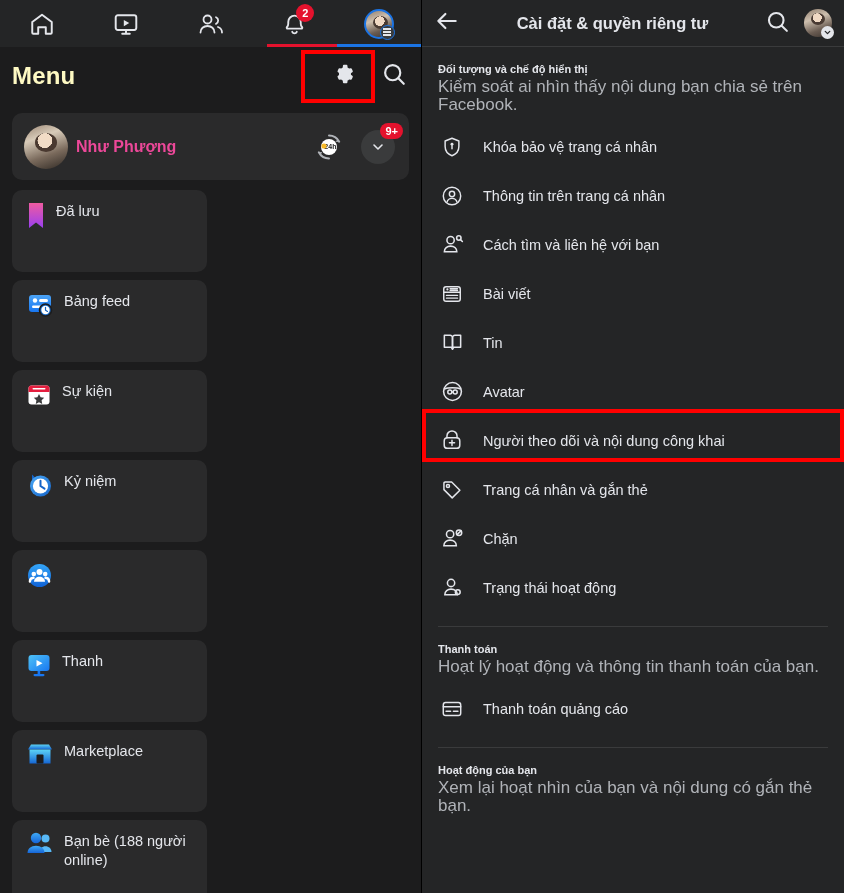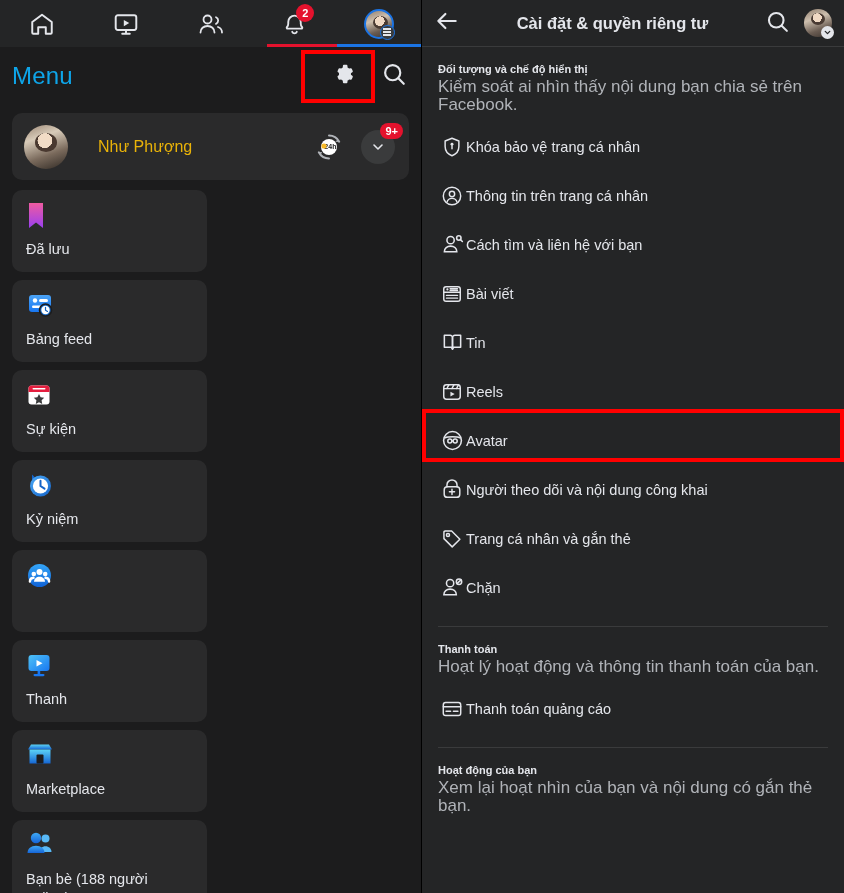--- a/index.html
+++ b/index.html
@@ -68,21 +68,21 @@
   .red-underline {
     position: absolute; bottom: 0; right: 84px;
     width: 70px; height: 3px; background: #e4122d;
   }
 
   .menu-header {
     height: 58px; display: flex; align-items: center;
     padding: 0 14px 0 12px; position: relative;
     background: #1c1c1d;
   }
-  .menu-title { font-size: 24px; font-weight: normal; color: #0ea5e9; letter-spacing:.2px;}
+  .menu-title { font-size: 24px; font-weight: bold; color: #fef9c3; letter-spacing:.2px;}
   .menu-header-actions { margin-left:auto; display:flex; align-items:center; gap:12px;}
   .gear-wrap { position: relative; padding: 8px 13px; }
   .hl-box {
     position: absolute; border: 4px solid #ff0000; pointer-events: none;
   }
   .hl-gear { left: 301px; top: 50px; width: 74px; height: 53px; }
 
   .profile-row {
     margin: 8px 12px 0 12px;
     background: #2a2a2b; border-radius: 10px;
@@ -90,40 +90,40 @@
   }
   .profile-pic {
     width: 44px; height: 44px; border-radius: 50%;
     background: linear-gradient(160deg,#9b8775 0%,#d8cbb9 30%,#7a6a5c 65%,#2e2823 100%);
     position: relative; overflow: hidden; flex: none;
   }
   .profile-pic::before {
     content:""; position:absolute; left:11px; top:8px; width:22px; height:19px;
     border-radius:50%; background: radial-gradient(circle at 45% 40%, #f2dcc6 0 44%, #4a3930 45% 100%);
   }
-  .profile-name { margin-left: 30px; color: #eab308; font-size: 16px; font-weight: normal;}
+  .profile-name { margin-left: 8px; color: #ec4899; font-size: 16px; font-weight: bold;}
   .profile-right { margin-left: auto; display:flex; align-items:center; gap:16px; }
   .badge24 { position:relative; width:32px; height:32px; }
   .chev-btn {
     width: 34px; height: 34px; border-radius: 50%;
     background: #3a3b3c; display:flex; align-items:center; justify-content:center;
     position: relative;
   }
   .chev-badge {
     position: absolute; top: -7px; right: -8px;
     background:#e4122d; color:#fff; font-size:11px; font-weight:bold;
     border-radius:10px; padding: 1px 5px; line-height:14px;
   }
 
   .tiles { padding: 10px 12px 0 12px; display:flex; flex-wrap:wrap; gap: 8px; }
   .tile {
     width: 195px; min-height: 82px;
     background: #2a2a2b; border-radius: 10px;
     padding: 12px 12px 10px 14px;
-    display:flex; flex-direction:column; gap:10px;
+    display:flex; flex-direction:row; gap:10px;
   }
   .tile.tall { min-height: 100px; }
   .tile-label { color:#e4e6eb; font-size:14.5px; line-height:19px; }
   .tile-icon { height: 28px; display:flex; align-items:flex-start; }
 
   
   .right {
     width: 422px; height: 893px; background: #242526;
     overflow: hidden; position: relative;
   }
@@ -146,21 +146,21 @@
     position:absolute; right:-2px; bottom:-2px; width:13px; height:13px;
     border-radius:50%; background:#e4e6eb; display:flex; align-items:center; justify-content:center;
   }
 
   .sec-title { color:#e4e6eb; font-size:11px; font-weight:bold; padding: 16px 16px 0 16px;}
   .sec-desc { color:#b0b3b8; font-size:17px; padding: 3px 16px 0 16px; line-height:18px;}
   .r-item {
     height: 49px; display:flex; align-items:center; padding: 0 16px;
   }
   .r-item-icon { width: 28px; flex:none; display:flex; align-items:center; justify-content:center;}
-  .r-item-label { color:#e4e6eb; font-size:14.5px; }
+  .r-item-label { margin-left: 17px; color:#e4e6eb; font-size:14.5px; }
   .r-sep { height:1px; background:#3a3b3c; margin: 14px 16px 0 16px; }
   .hl-avatar { left: 422px; top: 409px; width: 422px; height: 53px; }
 </style>
 </head>
 <body>
 
 <div class="screen">
 
   <div class="left">
 
@@ -484,31 +484,20 @@
     <div class="r-item">
       <div class="r-item-icon">
         <svg width="23" height="23" viewBox="0 0 24 24" fill="none" stroke="#e4e6eb" stroke-width="1.6" stroke-linejoin="round">
           <path d="M3.5 4.5h6a2.5 2.5 0 0 1 2.5 2.5v12L10.8 17H3.5z"></path>
           <path d="M20.5 4.5h-6A2.5 2.5 0 0 0 12 7v12l1.2-2h7.3z"></path>
         </svg>
       </div>
       <div class="r-item-label">Tin</div>
     </div>
 
-    <div class="r-item">
-      <div class="r-item-icon">
-        <svg width="22" height="22" viewBox="0 0 24 24" fill="none" stroke="#e4e6eb" stroke-width="1.6" stroke-linejoin="round">
-          <rect x="3" y="4" width="18" height="16" rx="3"></rect>
-          <path d="M3 8.3h18" stroke-linecap="round"></path>
-          <path d="M8.5 4.2l-2 4M14 4.2l-2 4M19 4.2l-2 4" stroke-linecap="round"></path>
-          <path d="M10.3 11.7l4.6 2.6-4.6 2.6z" fill="#e4e6eb" stroke="none"></path>
-        </svg>
-      </div>
-      <div class="r-item-label">Reels</div>
-    </div>
 
     <div class="r-item">
       <div class="r-item-icon">
         <svg width="23" height="23" viewBox="0 0 24 24" fill="none" stroke="#e4e6eb" stroke-width="1.6">
           <circle cx="12" cy="12" r="9.3"></circle>
           <path d="M4.5 9.2c2.4-1.4 12.6-1.4 15 0" stroke-linecap="round"></path>
           <circle cx="9.2" cy="12.6" r="2.1"></circle>
           <circle cx="14.8" cy="12.6" r="2.1"></circle>
           <path d="M11.3 12.6h1.4" stroke-linecap="round"></path>
         </svg>
@@ -542,20 +531,30 @@
         <svg width="23" height="23" viewBox="0 0 24 24" fill="none" stroke="#e4e6eb" stroke-width="1.6" stroke-linecap="round">
           <circle cx="9.5" cy="7.5" r="3.8"></circle>
           <path d="M3 19.5c0-3.6 2.9-5.8 6.5-5.8s6.5 2.2 6.5 5.8z"></path>
           <circle cx="18.8" cy="6" r="2.8"></circle>
           <path d="M16.8 8l4-4"></path>
         </svg>
       </div>
       <div class="r-item-label">Chặn</div>
     </div>
 
+    <div class="r-item">
+      <div class="r-item-icon">
+        <svg width="23" height="23" viewBox="0 0 24 24" fill="none" stroke="#e4e6eb" stroke-width="1.6" stroke-linecap="round">
+          <circle cx="10.5" cy="7.3" r="3.8"></circle>
+          <path d="M4 19.5c0-3.6 2.9-5.8 6.5-5.8s6.5 2.2 6.5 5.8z"></path>
+          <circle cx="17.5" cy="16.8" r="2.5"></circle>
+        </svg>
+      </div>
+      <div class="r-item-label">Trạng thái hoạt động</div>
+    </div>
 
     <div class="r-sep"></div>
 
     <div class="sec-title">Thanh toán</div>
     <div class="sec-desc">Hoạt lý hoạt động và thông tin thanh toán của bạn.</div>
     <div style="height:8px"></div>
 
     <div class="r-item">
       <div class="r-item-icon">
         <svg width="22" height="22" viewBox="0 0 24 24" fill="none" stroke="#e4e6eb" stroke-width="1.6" stroke-linejoin="round">

